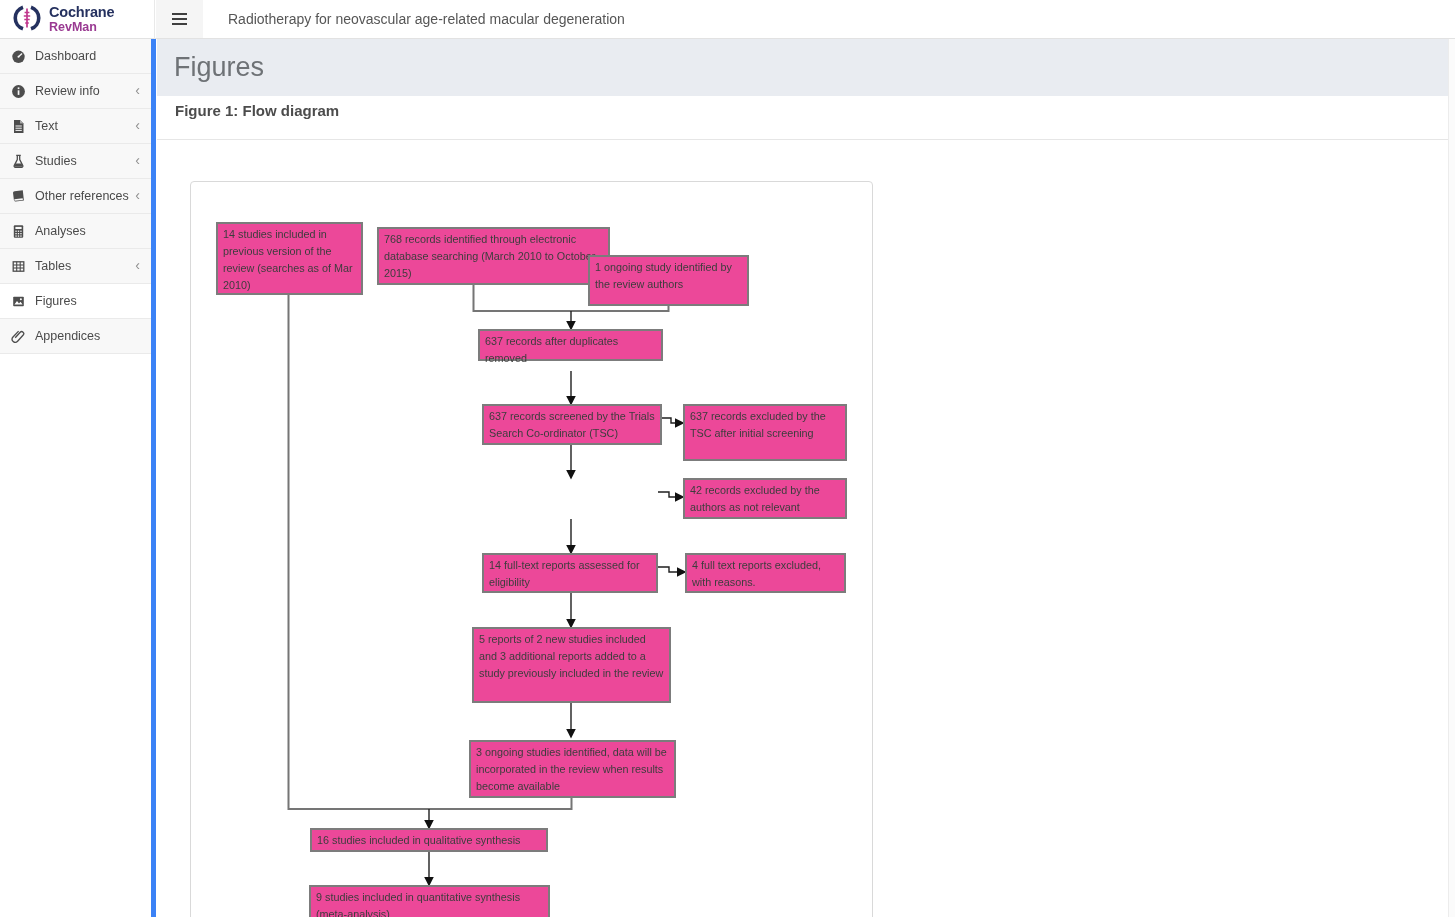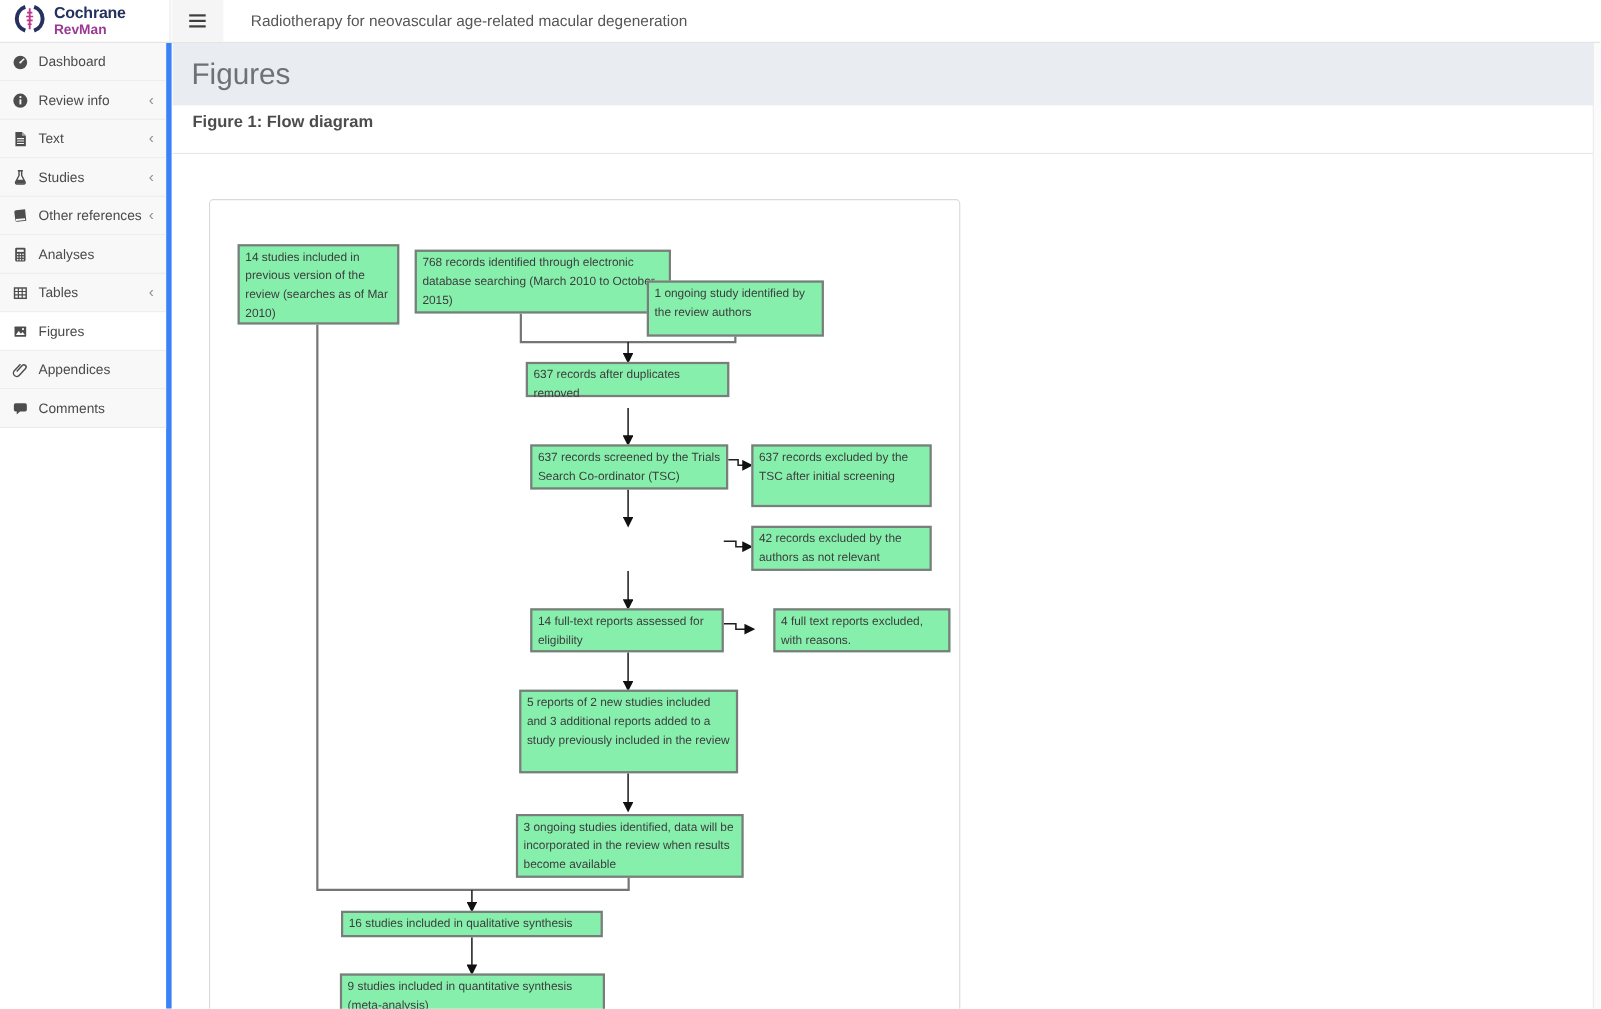--- a/index.html
+++ b/index.html
@@ -37,32 +37,32 @@
   .band { height:57px; background:#e9ecf1; }
   .page-title { padding:13px 0 0 17px; font-size:27px; font-weight:300; color:#6e7276; }
   .card-header { height:44px; line-height:29px; padding-left:18px; font-size:15px; font-weight:bold;
                  color:#4c4c4c; border-bottom:1px solid #e6e6e6; background:#fff; }
   .card-body { position:relative; background:#fff; height:792px; }
   .figure-frame { position:absolute; left:33px; top:41px; width:683px; height:770px;
                   border:1px solid #d9d9d9; border-radius:4px; background:#fff; }
   .connectors { position:absolute; left:0; top:0; width:681px; height:760px; }
 
   
-  .fb { position:absolute; border:2px solid #7c7c7c; background:#86efac; color:#3d3d3d;
+  .fb { position:absolute; border:2px solid #7c7c7c; background:#ec4899; color:#3d3d3d;
         font-size:10.8px; line-height:16.9px; padding:2px 5px; }
   .b1 {left:25px;  top:40px;  width:147px; height:73px;}
   .b2 {left:186px; top:45px;  width:233px; height:58px;}
   .b3 {left:397px; top:73px;  width:161px; height:51px;}
   .b4 {left:287px; top:147px; width:185px; height:32px;}
   .b5 {left:291px; top:222px; width:180px; height:41px;}
   .b6 {left:492px; top:222px; width:164px; height:57px;}
   .b7 {left:291px; top:296px; width:176px; height:41px;}
   .b8 {left:492px; top:296px; width:164px; height:41px;}
   .b9 {left:291px; top:371px; width:176px; height:40px;}
-  .b10{left:512px; top:371px; width:161px; height:40px;}
+  .b10{left:494px; top:371px; width:161px; height:40px;}
   .b11{left:281px; top:445px; width:199px; height:76px;}
   .b12{left:278px; top:558px; width:207px; height:58px;}
   .b13{left:119px; top:646px; width:238px; height:24px; white-space:nowrap;}
   .b14{left:118px; top:703px; width:241px; height:41px;}
 
   .lg { stroke:#757575; stroke-width:2; fill:none; }
   .la { stroke:#1f1f1f; stroke-width:1.4; fill:none; }
 
   .scroll-track { position:absolute; right:0; top:0; bottom:0; width:7px; background:#fbfbfb;
                   border-left:1px solid #ececec; }
@@ -207,28 +207,20 @@
 
     <div class="nav-item">
       <span class="nav-ico">
         <svg width="15" height="15" viewBox="0 0 15 15">
             <path d="M4.2,8.8 L9.2,3.3 a2,2 0 0 1 3,2.7 L6.6,12.2 a3.1,3.1 0 0 1 -4.6,-4.2 L7.6,2.1" fill="none" stroke="#4d4d4d" stroke-width="1.3"></path>
           </svg>
       </span>
       <span class="nav-label">Appendices</span>
     </div>
 
-    <div class="nav-item">
-      <span class="nav-ico">
-        <svg width="15" height="15" viewBox="0 0 15 15">
-            <path d="M3.2,2.5 h8.6 q1.6,0 1.6,1.6 v4.4 q0,1.6 -1.6,1.6 H7.2 l-3,2.7 v-2.7 H3.2 q-1.6,0 -1.6,-1.6 V4.1 q0,-1.6 1.6,-1.6 z" fill="#4d4d4d"></path>
-          </svg>
-      </span>
-      <span class="nav-label">Comments</span>
-    </div>
 
   </nav>
 
   <main class="main">
     <div class="band">
       <h1 class="page-title">Figures</h1>
     </div>
 
     <section class="card">
       <div class="card-header">

